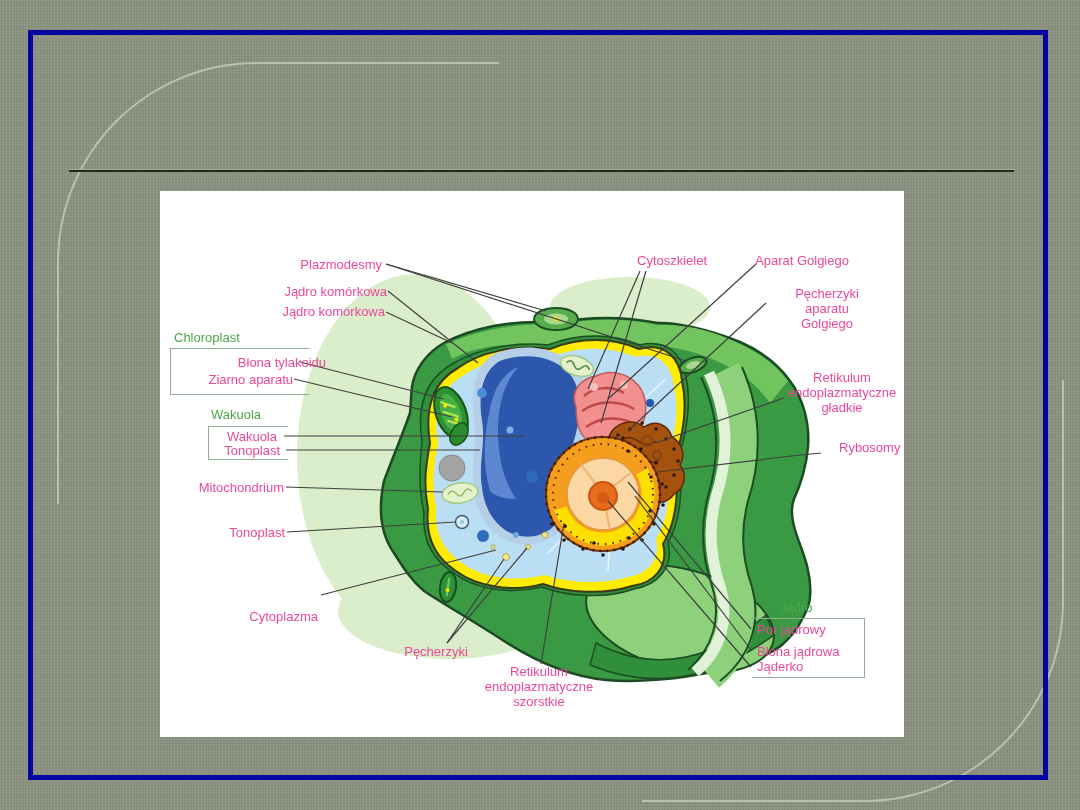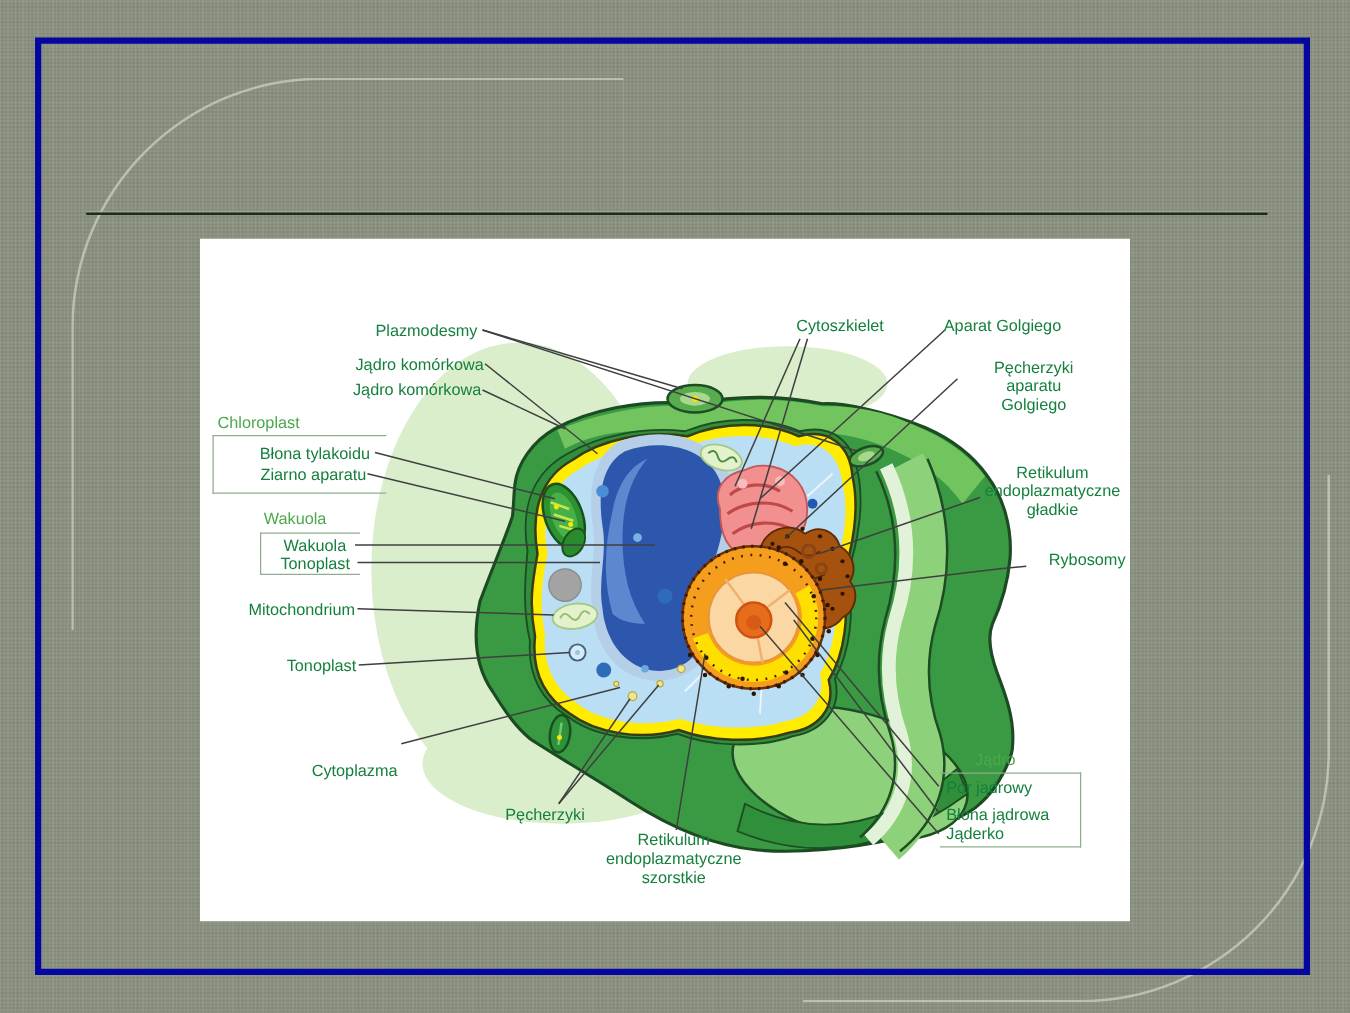--- a/index.html
+++ b/index.html
@@ -29,21 +29,21 @@
     border:5px solid #0505a2;
   }
   .rule-light{left:69px;top:169px;width:945px;height:0;border-top:1px solid #9dad90;}
   .rule-dark{left:69px;top:170px;width:945px;height:0;border-top:2px solid #20291f;}
   .panel{
     left:160px;top:191px;width:744px;height:546px;background:#ffffff;
   }
   .panel svg{position:absolute;left:0;top:0;}
   .lbl{
     position:absolute;
-    font-size:13px;line-height:15px;color:#15803d;
+    font-size:13px;line-height:15px;color:#ec4899;
     white-space:pre-line;
   }
   .r{text-align:right;}
   .c{text-align:center;transform:translateX(-50%);}
   .hdr{color:#4aa84a;}
   .bx{position:absolute;border:1px solid #8fae8f;}
   .bx.openR{border-right:none;}
   .bx.openL{border-left:none;}
 </style>
 </head>
@@ -320,21 +320,21 @@
   <div class="bx openR" style="left:48px;top:235px;width:79px;height:32px;"></div>
   <div class="bx openL" style="left:592px;top:427px;width:112px;height:58px;"></div>
 
   <div class="lbl hdr" style="left:14px;top:139px;">Chloroplast</div>
   <div class="lbl hdr" style="left:51px;top:216px;">Wakuola</div>
   <div class="lbl hdr" style="left:620px;top:409px;">Jądro</div>
 
   <div class="lbl r" style="right:522px;top:66px;">Plazmodesmy</div>
   <div class="lbl r" style="right:517px;top:93px;">Jądro komórkowa</div>
   <div class="lbl r" style="right:519px;top:113px;">Jądro komórkowa</div>
-  <div class="lbl r" style="right:608px;top:164px;">Błona tylakoidu</div>
+  <div class="lbl r" style="right:578px;top:164px;">Błona tylakoidu</div>
   <div class="lbl r" style="right:611px;top:181px;">Ziarno aparatu</div>
   <div class="lbl r" style="right:627px;top:238px;">Wakuola</div>
   <div class="lbl r" style="right:624px;top:252px;">Tonoplast</div>
   <div class="lbl r" style="right:620px;top:289px;">Mitochondrium</div>
   <div class="lbl r" style="right:619px;top:334px;">Tonoplast</div>
   <div class="lbl r" style="right:586px;top:418px;">Cytoplazma</div>
   <div class="lbl c" style="left:276px;top:453px;">Pęcherzyki</div>
   <div class="lbl c" style="left:379px;top:473px;">Retikulum
 endoplazmatyczne
 szorstkie</div>

